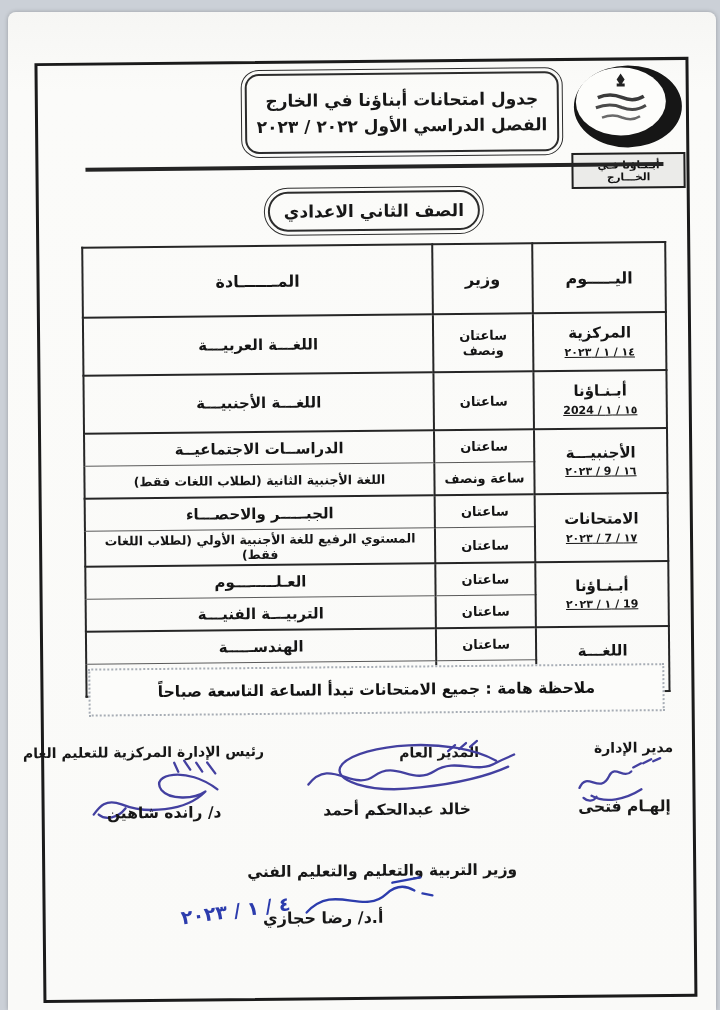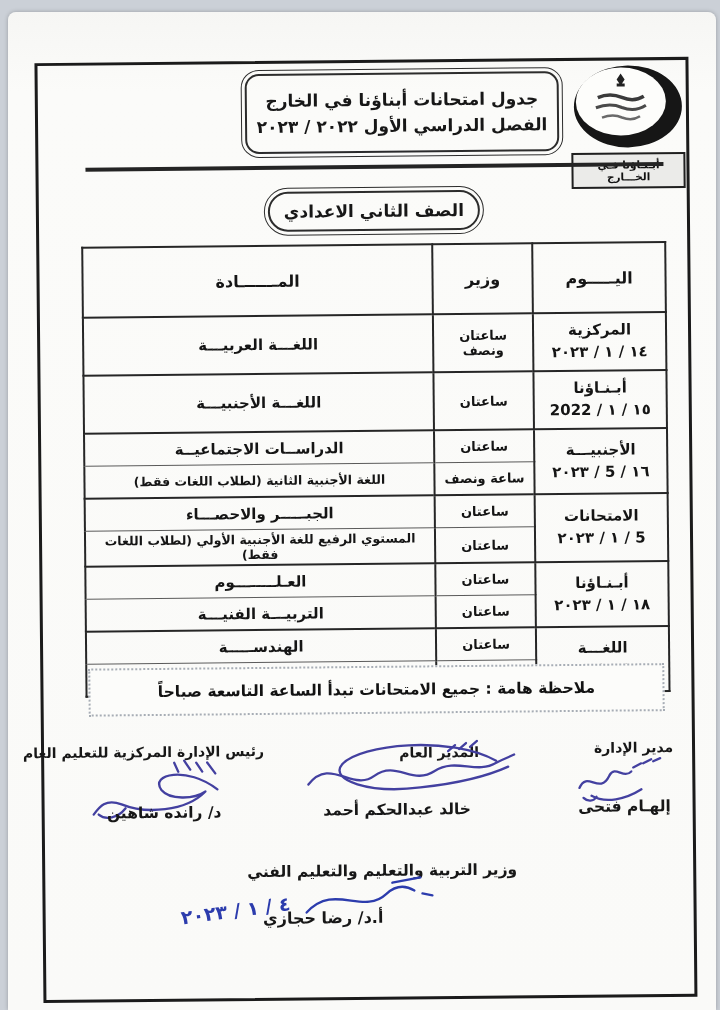--- a/index.html
+++ b/index.html
@@ -51,21 +51,21 @@
   table.schedule{
     position:absolute;left:75px;top:232px;width:583px;
     border-collapse:collapse;table-layout:fixed;
   }
   table.schedule th,table.schedule td{
     border:2.5px solid #262626;text-align:center;vertical-align:middle;
     font-weight:bold;color:#151515;padding:2px 4px;
   }
   table.schedule th{height:64px;font-size:16px;}
   td.day-cell{font-size:15px;line-height:1.45;}
-  .date-label{font-size:15px;letter-spacing:1px;white-space:nowrap;}
+  .date-label{font-size:11px;letter-spacing:1px;white-space:nowrap;text-decoration:underline;}
   td.time-cell{font-size:13px;}
   td.subject-cell{font-size:15px;}
   td.fit{font-size:12.5px;}
   tr.single td{height:52px;}
   tr.subA td{height:27px;}
   tr.subB td{height:27px;}
   tr.subA td.splitline{border-bottom:1px solid #5a5a5a;}
   tr.subB td.splitline{border-top:1px solid #5a5a5a;}
   
   .note{
@@ -135,56 +135,56 @@
           <div>المركزية</div>
           <div class="date-label">١٤ / ١ / ٢٠٢٣</div>
         </td>
         <td class="time-cell">ساعتان ونصف</td>
         <td class="subject-cell">اللغـــة العربيـــة</td>
       </tr>
 
       <tr class="single">
         <td class="day-cell">
           <div>أبـنـاؤنا</div>
-          <div class="date-label">١٥ / ١ / 2022</div>
+          <div class="date-label">١٥ / ١ / 2024</div>
         </td>
         <td class="time-cell">ساعتان</td>
         <td class="subject-cell">اللغـــة الأجنبيـــة</td>
       </tr>
 
       <tr class="subA">
         <td class="day-cell" rowspan="2">
           <div>الأجنبيـــة</div>
-          <div class="date-label">١٦ / 5 / ٢٠٢٣</div>
+          <div class="date-label">١٦ / 9 / ٢٠٢٣</div>
         </td>
         <td class="time-cell splitline">ساعتان</td>
         <td class="subject-cell splitline">الدراســات الاجتماعيــة</td>
       </tr>
       <tr class="subB">
         <td class="time-cell splitline">ساعة ونصف</td>
         <td class="subject-cell splitline fit">اللغة الأجنبية الثانية  (لطلاب اللغات فقط)</td>
       </tr>
 
       <tr class="subA">
         <td class="day-cell" rowspan="2">
           <div>الامتحانات</div>
-          <div class="date-label">5 / ١ / ٢٠٢٣</div>
+          <div class="date-label">١٧ / 7 / ٢٠٢٣</div>
         </td>
         <td class="time-cell splitline">ساعتان</td>
         <td class="subject-cell splitline">الجبـــــر والاحصـــاء</td>
       </tr>
       <tr class="subB">
         <td class="time-cell splitline">ساعتان</td>
         <td class="subject-cell splitline fit">المستوي الرفيع للغة الأجنبية الأولي  (لطلاب اللغات فقط)</td>
       </tr>
 
       <tr class="subA">
         <td class="day-cell" rowspan="2">
           <div>أبـنـاؤنا</div>
-          <div class="date-label">١٨ / ١ / ٢٠٢٣</div>
+          <div class="date-label">19 / ١ / ٢٠٢٣</div>
         </td>
         <td class="time-cell splitline">ساعتان</td>
         <td class="subject-cell splitline">العـلــــــــوم</td>
       </tr>
       <tr class="subB">
         <td class="time-cell splitline">ساعتان</td>
         <td class="subject-cell splitline">التربيـــة الفنيـــة</td>
       </tr>
 
       <tr class="subA">

